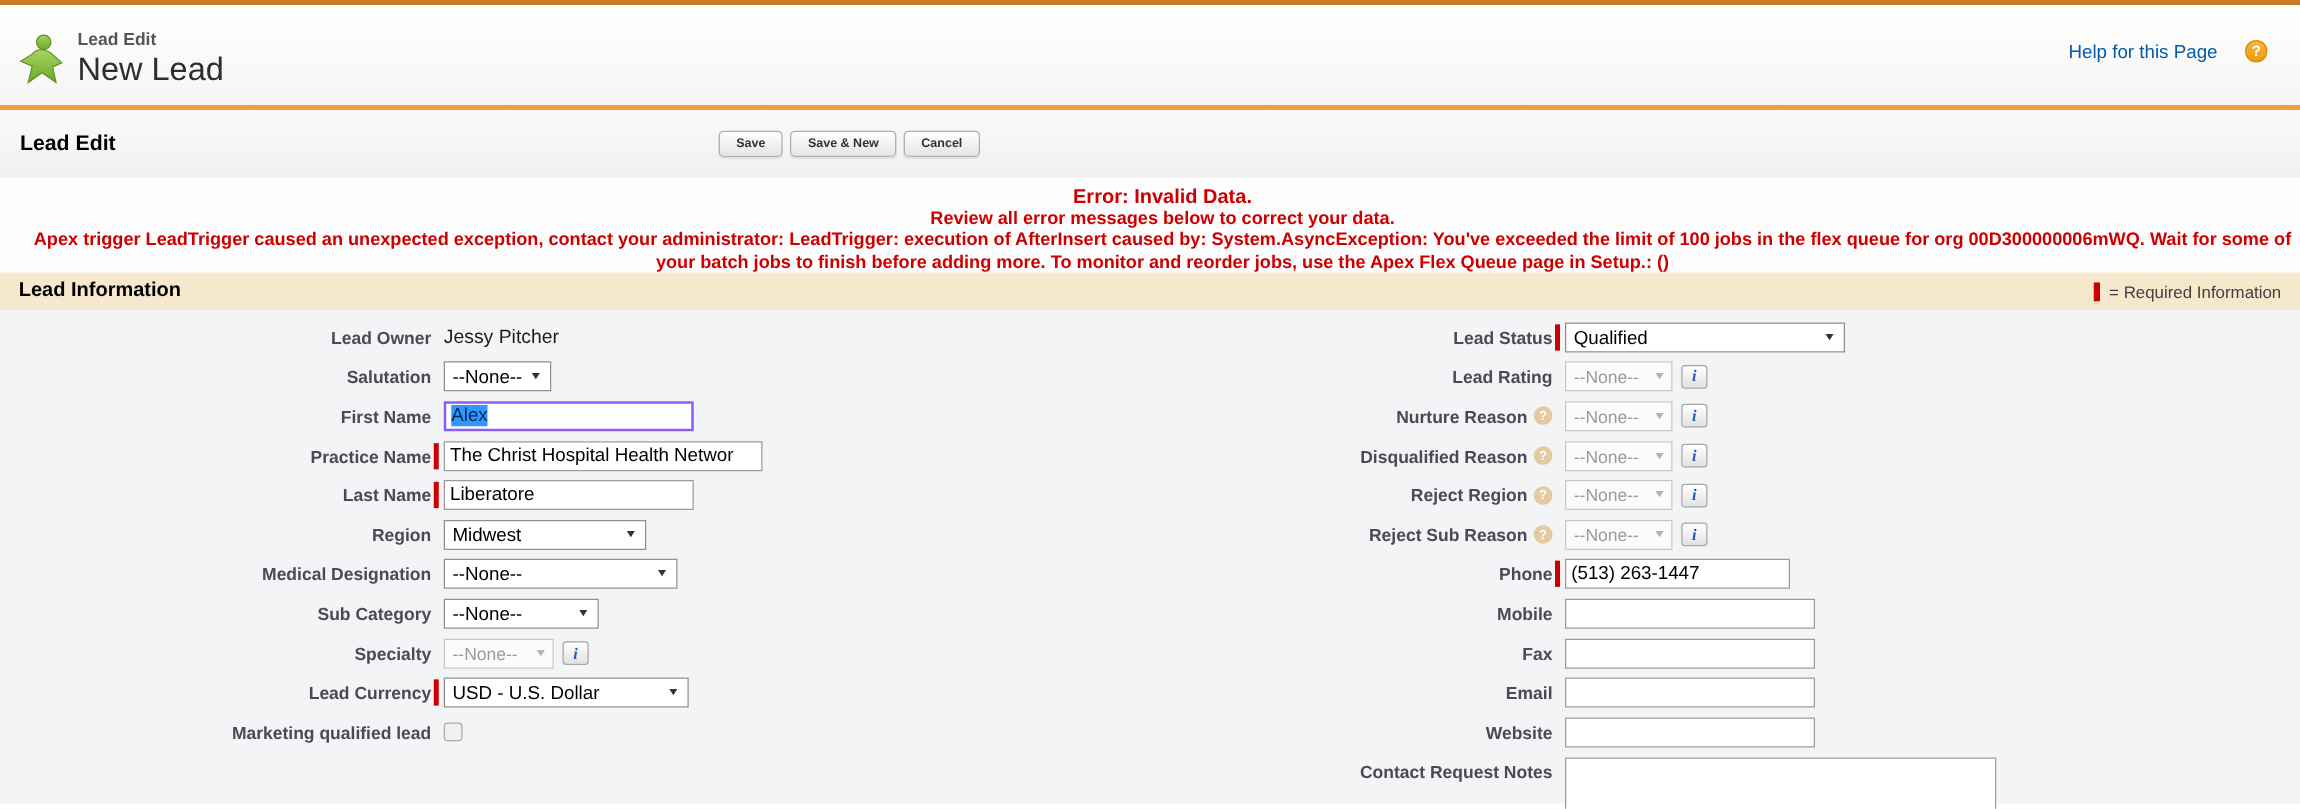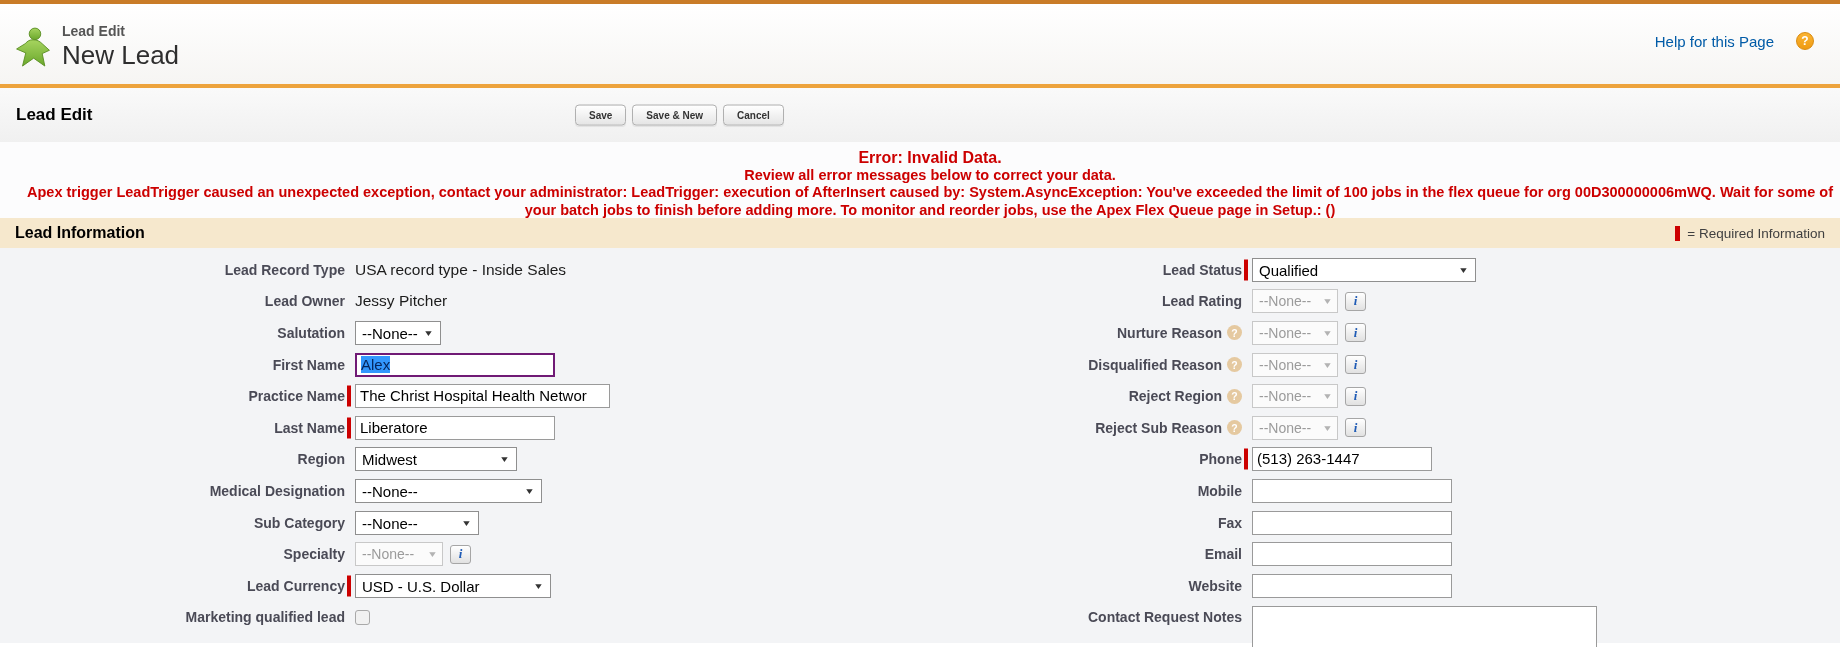--- a/index.html
+++ b/index.html
@@ -61,21 +61,21 @@
   }
   #right-col .flabel{width:362px;}
   .frow.tall .flabel{padding-top:3px;}
   .fvalue{margin-left:10px; position:relative; display:flex; align-items:center;}
   .reqbar{position:absolute; left:-8px; top:50%; transform:translateY(-50%); width:4px; height:21px; background:var(--required);}
   .ftext{font-size:15.5px; color:#1c1c1c;}
   .mock-input{
     height:24px; border:1px solid #9a9a9a; background:#fff; font-size:15px;
     padding:2px 4px; line-height:18px; color:#000; white-space:nowrap; overflow:hidden; cursor:text;
   }
-  .mock-input.focused{border:2px solid #701a75; padding:1px 4px;}
+  .mock-input.focused{border:2px solid #8b5cf6; padding:1px 4px;}
   .sel-text{background:#3297FD; color:#04255c;}
   .mock-select{
     height:24px; border:1px solid #8f8f8f; background:#fff; font-size:15px;
     padding:2px 22px 2px 6px; line-height:19px; color:#000; position:relative;
     white-space:nowrap; overflow:hidden; cursor:pointer;
   }
   .mock-select .arrow{
     position:absolute; right:6px; top:50%; transform:translateY(-50%) scaleY(.75);
     font-size:11px; color:#333;
   }
@@ -147,28 +147,20 @@
   <span class="legend">
     <span class="legend-bar"></span>
     <span>= Required Information</span>
   </span>
 </div>
 
 <div class="form-area">
   <div id="left-col">
       <div class="frow">
         <div class="flabel">
-          <span>Lead Record Type</span>
-        </div>
-        <div class="fvalue">
-          <span class="ftext">USA record type - Inside Sales</span>
-        </div>
-      </div>
-      <div class="frow">
-        <div class="flabel">
           <span>Lead Owner</span>
         </div>
         <div class="fvalue">
           <span class="ftext">Jessy Pitcher</span>
         </div>
       </div>
       <div class="frow">
         <div class="flabel">
           <span>Salutation</span>
         </div>

